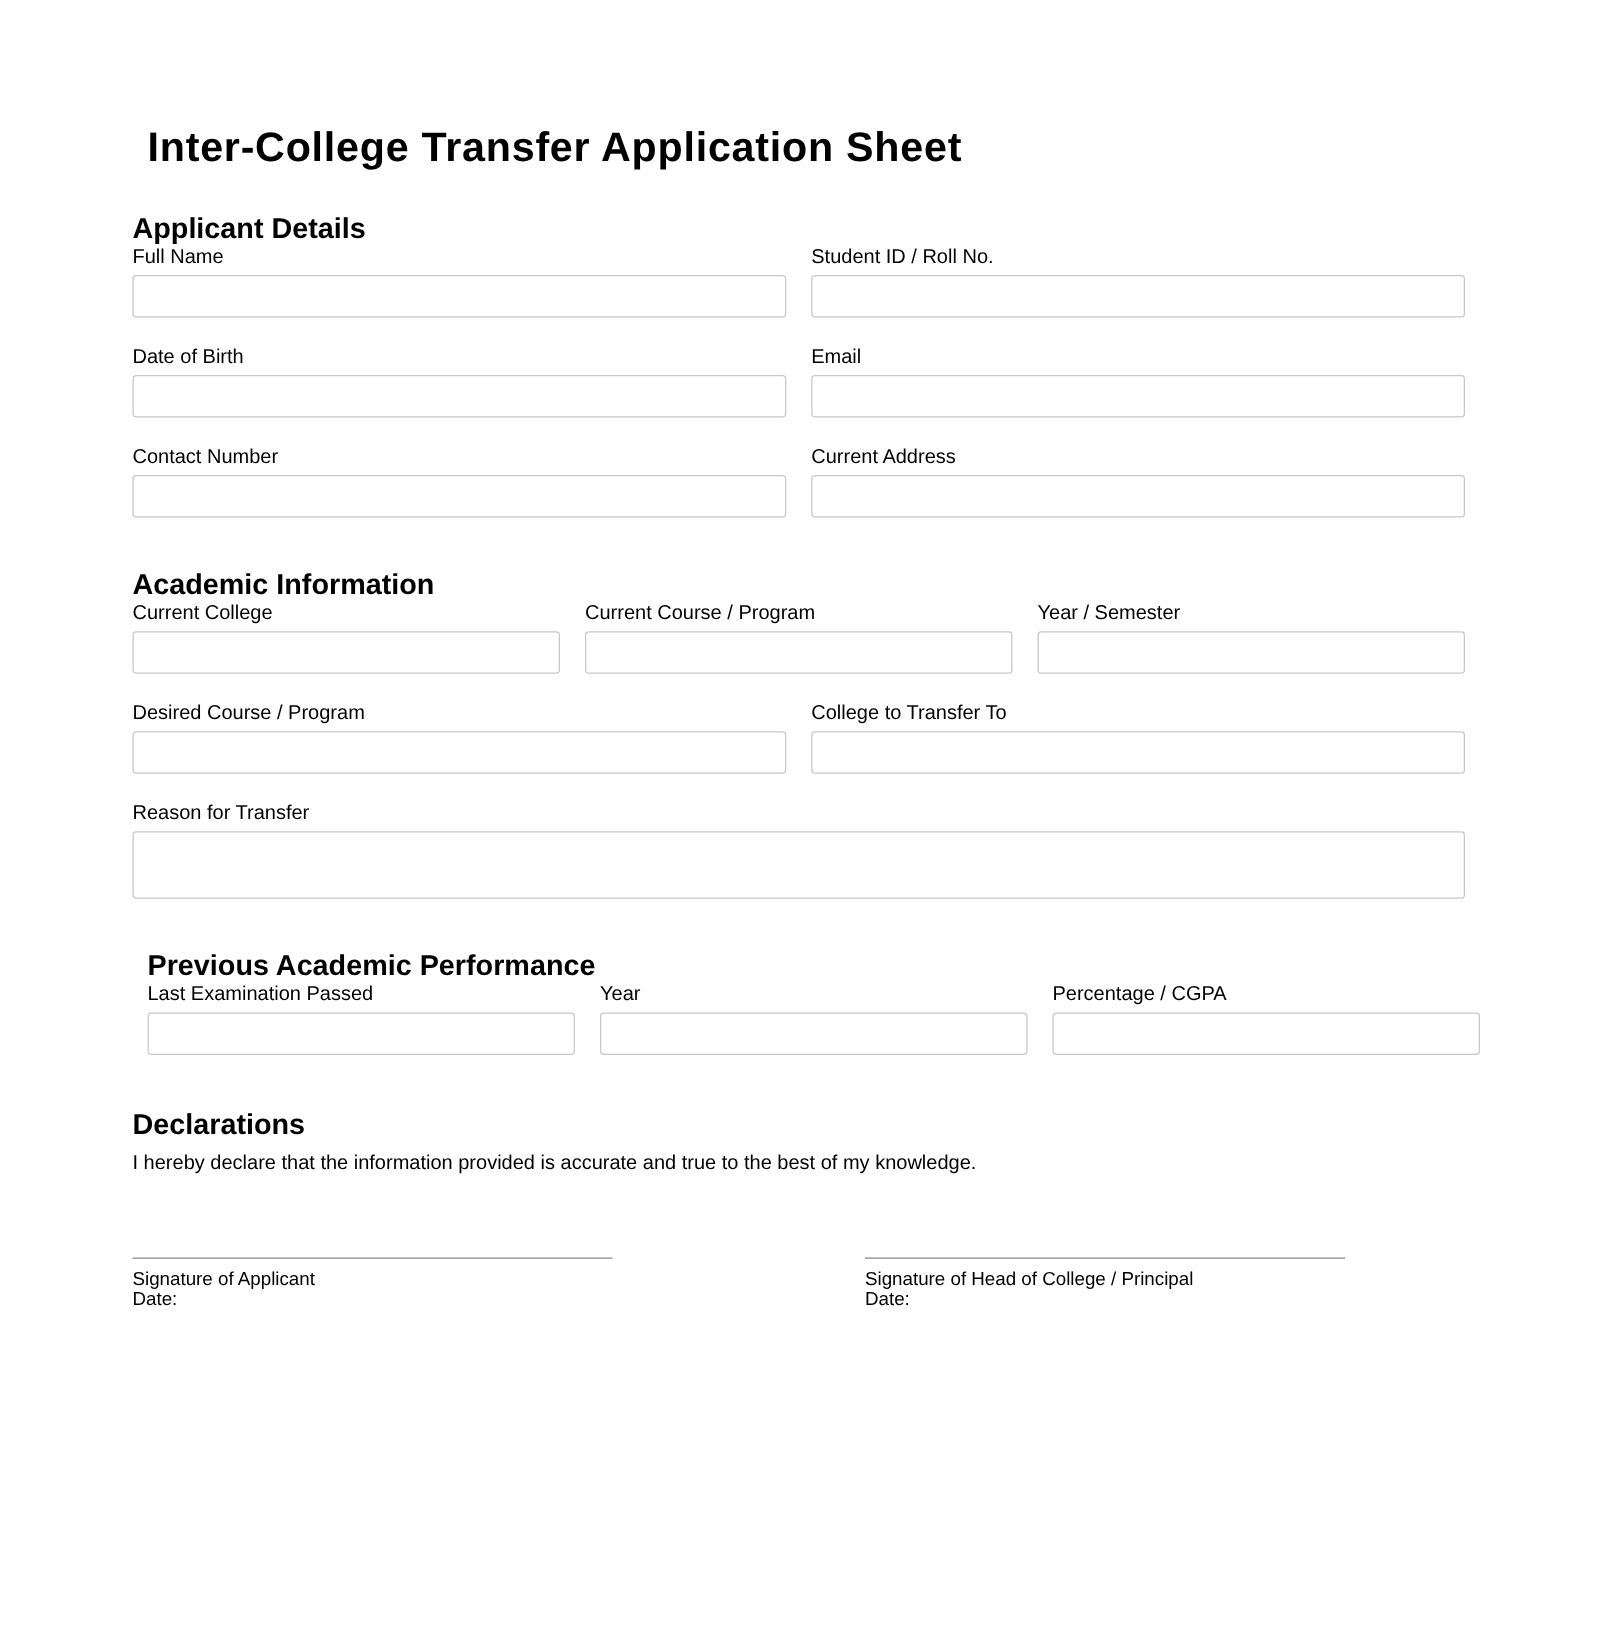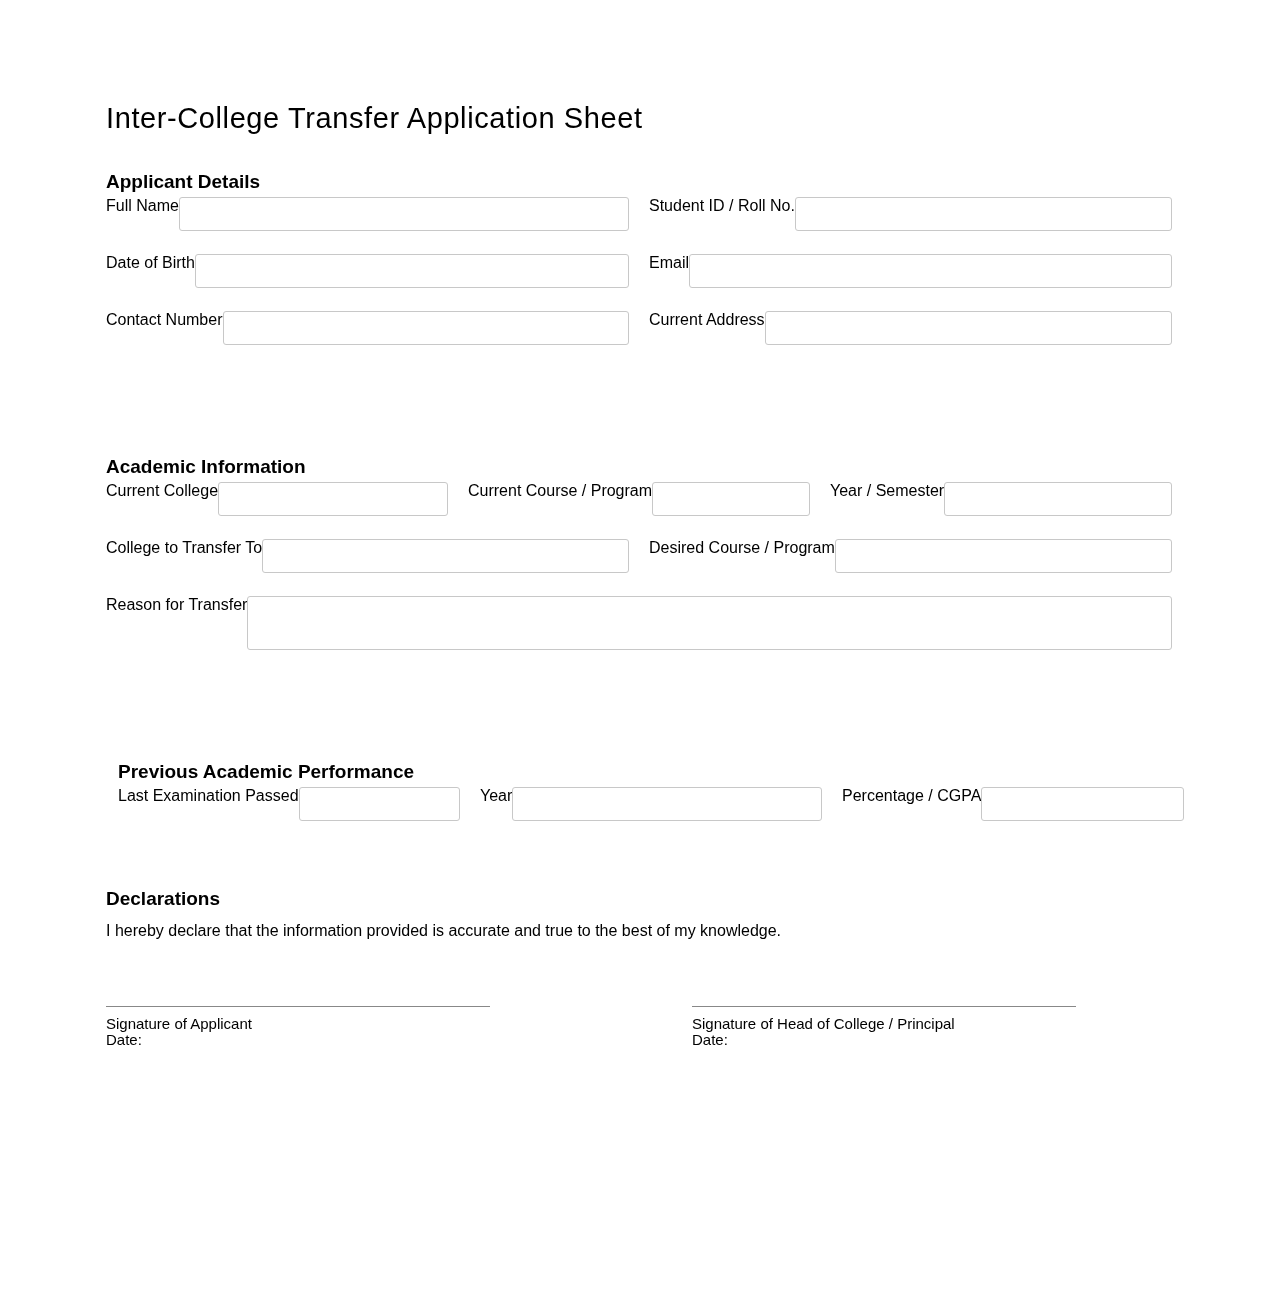--- a/index.html
+++ b/index.html
@@ -7,32 +7,32 @@
     body {
       width: 1278px; height: 1300px;
       font-family: "Liberation Sans", sans-serif;
       color: #000;
       position: relative;
     }
     .page {
       position: absolute; left: 106px; top: 0; width: 1066px;
     }
     h1 {
-      position: absolute; left: 0; top: 101px;
-      font-size: 29px; font-weight: normal; letter-spacing: 0.6px;
+      position: absolute; left: 12px; top: 101px;
+      font-size: 33px; font-weight: bold; letter-spacing: 0.6px;
       line-height: 34px; white-space: nowrap;
     }
     .section { position: absolute; left: 0; width: 1066px; }
     .section h2 {
-      font-size: 19px; font-weight: bold; line-height: 22px;
+      font-size: 23px; font-weight: bold; line-height: 22px;
       height: 22px; margin-bottom: 4px; white-space: nowrap;
     }
     .row { display: flex; gap: 20px; margin-bottom: 23px; }
     .row:last-child { margin-bottom: 0; }
-    .field { flex: 1; display: flex; flex-direction: row; }
+    .field { flex: 1; display: flex; flex-direction: column; }
     .field label {
       font-size: 16px; line-height: 18px; height: 18px;
       margin-bottom: 5px; white-space: nowrap;
     }
     .field input, .field textarea {
       display: block; width: 100%; height: 34px;
       border: 1px solid #c8c8c8; border-radius: 3px;
       background: #fff; font-family: "Liberation Sans", sans-serif;
       font-size: 15px; padding: 6px 8px; outline: none; resize: none;
     }
@@ -95,25 +95,25 @@
         <label>Current Course / Program</label>
         <input type="text" value="" style="">
       </div>
       <div class="field">
         <label>Year / Semester</label>
         <input type="text" value="" style="">
       </div>
     </div>
     <div class="row">
       <div class="field">
-        <label>College to Transfer To</label>
+        <label>Desired Course / Program</label>
         <input type="text" value="" style="">
       </div>
       <div class="field">
-        <label>Desired Course / Program</label>
+        <label>College to Transfer To</label>
         <input type="text" value="" style="">
       </div>
     </div>
     <div class="row">
       <div class="field">
         <label>Reason for Transfer</label>
         <textarea style=""></textarea>
       </div>
     </div>
   </div>

